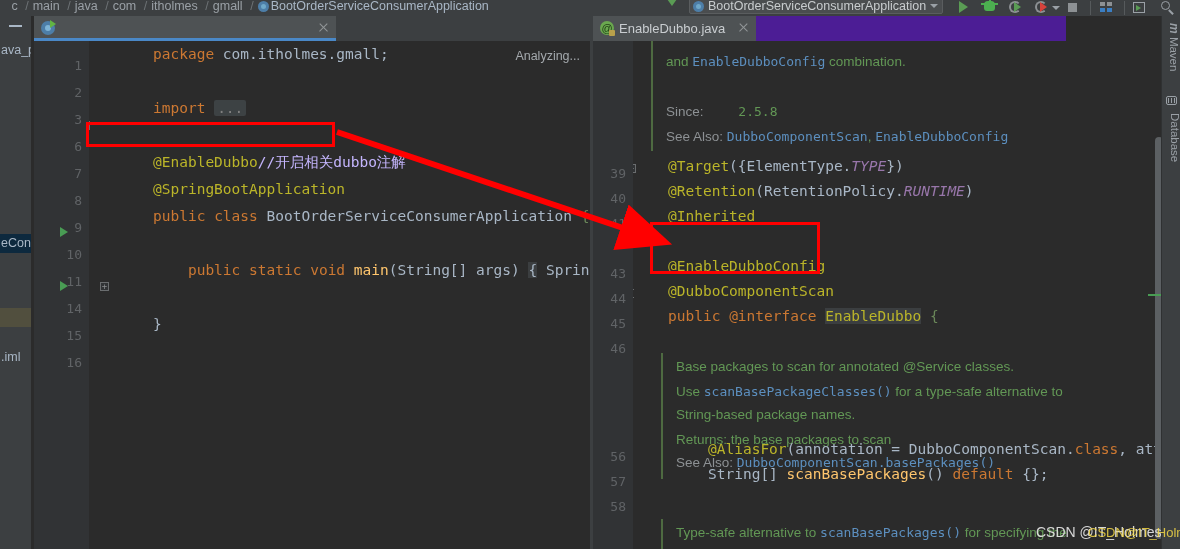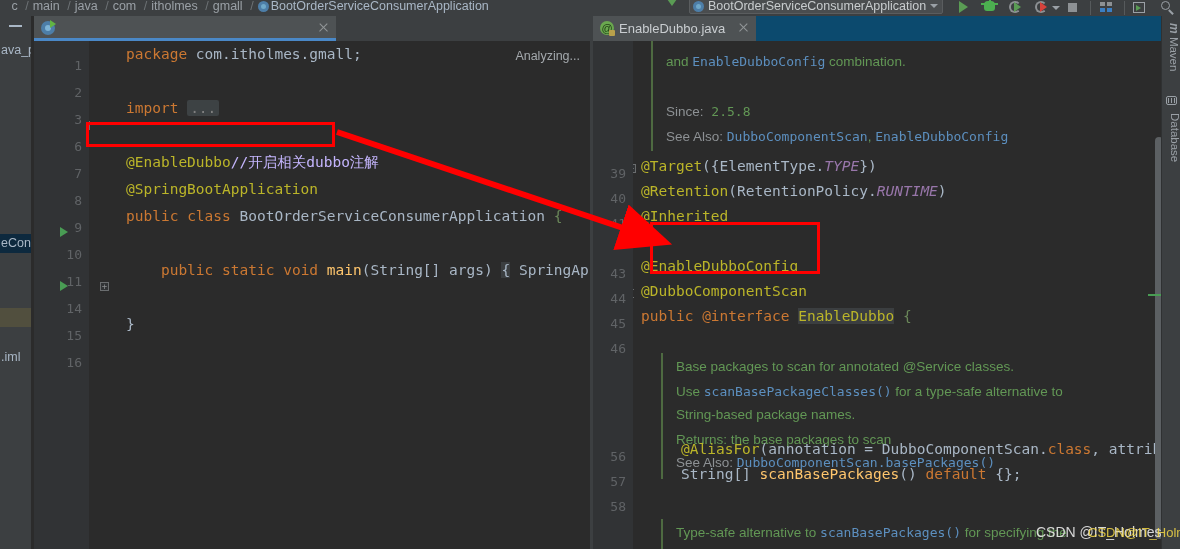--- a/index.html
+++ b/index.html
@@ -2,21 +2,21 @@
 <html><head>
 <meta charset="utf-8">
 <style>
   * { box-sizing: border-box; margin:0; padding:0; }
   html,body{ background:#3c3f41; }
   body{
     width:1180px; height:549px; overflow:hidden; position:relative;
     font-family:"Liberation Sans", sans-serif;
     color:#bbbbbb;
   }
-  .mono{ font-family:"DejaVu Sans Mono","Liberation Mono",monospace; }
+  .mono{ font-family:"DejaVu Sans Mono","Liberation Mono",monospace;margin-left:27px; }
 
   
   #topbar{
     position:absolute; left:0; top:0; width:1180px; height:16px;
     background:#3c3f41; overflow:hidden;
   }
   #breadcrumb{
     position:absolute; left:0; top:-3px; height:18px;
     font-size:12.5px; color:#a4a9ad; white-space:nowrap; line-height:18px;
   }
@@ -165,21 +165,21 @@
   .runmark{ position:absolute; width:0;height:0;
      border-left:8px solid #499c54;border-top:5px solid transparent;border-bottom:5px solid transparent;}
   .importdots{ background:#3d4244; color:#808080; padding:0 3px; border-radius:2px; }
   .analyzing{ position:absolute; font-size:12.5px; color:#a4a9ad; }
 
   
   #splitB{ position:absolute; left:590px; top:16px; width:3px; height:533px; background:#3c3f41; }
 
   
   #rightEditor{ position:absolute; left:593px; top:16px; width:587px; height:533px; background:#2b2b2b; }
-  #rightTabstrip{ position:absolute; left:0; top:0; width:587px; height:25px; background:#0c4a6e; }
+  #rightTabstrip{ position:absolute; left:0; top:0; width:473px; height:25px; background:#4c1d95; }
   .docline{
     position:absolute; font-size:13.5px; color:#629755; white-space:nowrap;
     font-family:"Liberation Sans", sans-serif;
   }
   .docline .lnk{ color:#5c8fbf; font-family:"DejaVu Sans Mono",monospace; font-size:13px;text-align:center;}
   .docline .lbl{ color:#8d9194; }
   .docbar{ position:absolute; width:2px; background:#4e6a41; }
 
   
   #rscroll{ position:absolute; right:17px; width:8px; background:#5c6063; border-radius:4px; }

